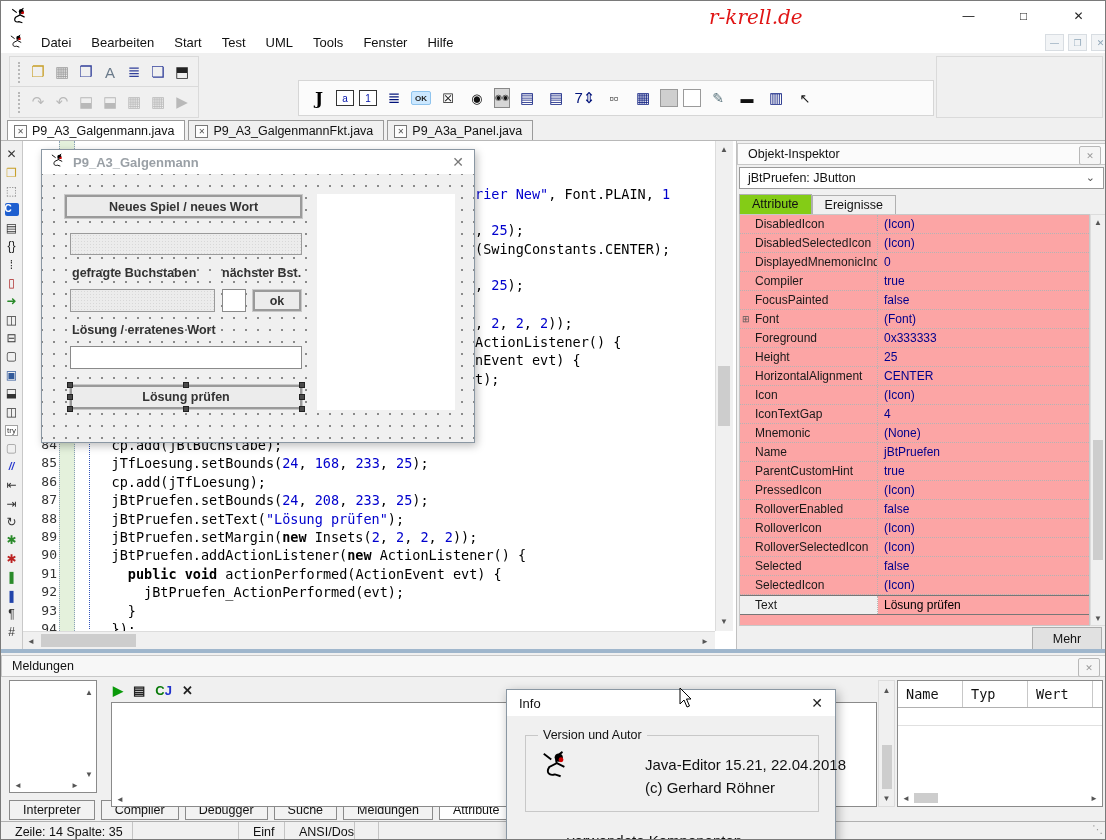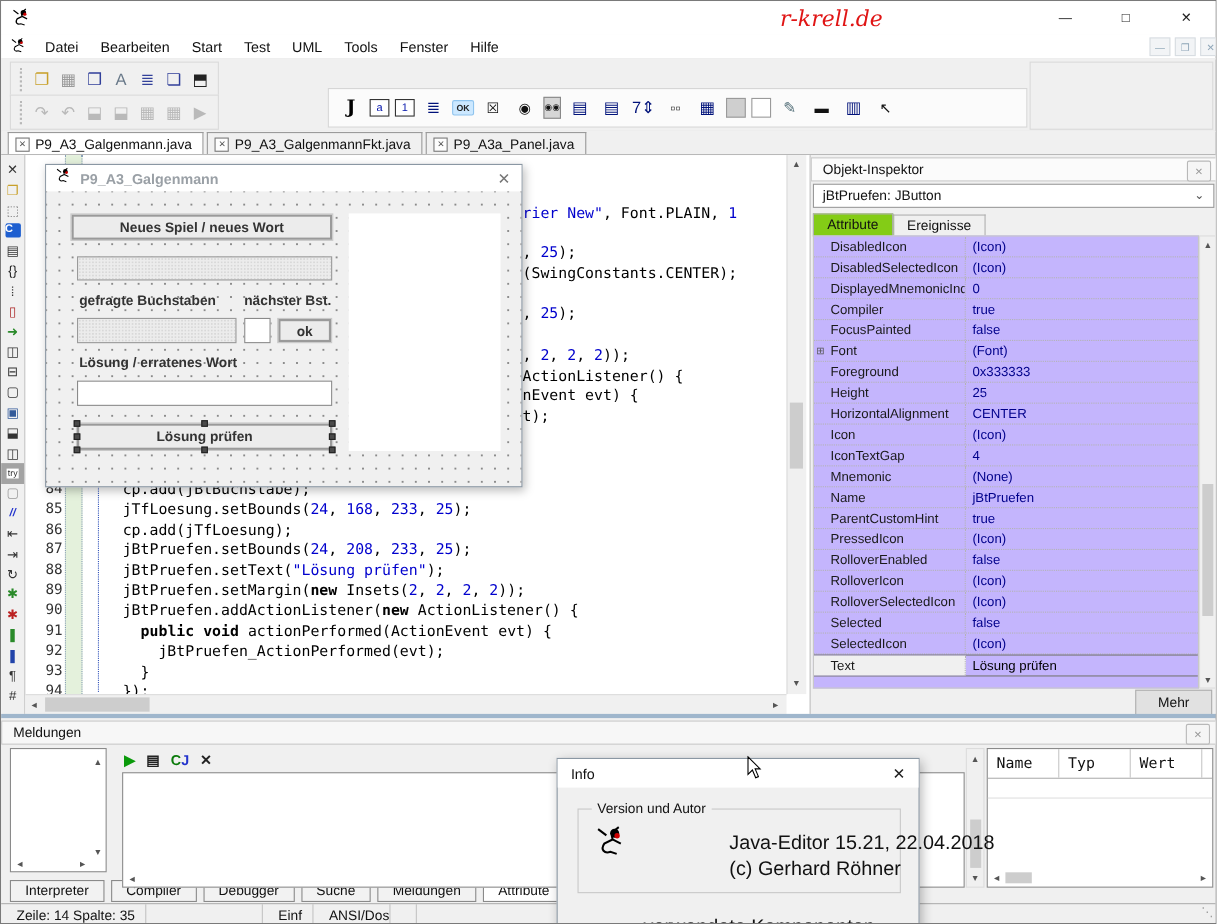--- a/index.html
+++ b/index.html
@@ -45,21 +45,21 @@
   
   #file-tabs{left:0;top:118px;width:1106px;height:22px;background:#f0f0f0;display:flex;align-items:flex-end;padding-left:6px;border-bottom:1px solid #b8b8b8;box-sizing:border-box;}
   .ftab{display:flex;align-items:center;gap:5px;font-size:12.5px;color:#111;background:#f0f0f0;border:1px solid #9a9a9a;border-bottom:none;padding:3px 10px 2px 6px;margin-right:3px;}
   .ftab.active{background:#fff;}
   .fclose{width:11px;height:11px;border:1px solid #777;font-size:8px;color:#555;display:flex;align-items:center;justify-content:center;background:#fdfdfd;}
   
   .main{left:0;top:140px;width:1106px;height:508px;background:#fff;}
   #left-strip{left:0;top:140px;width:22px;height:508px;background:#f0f0f0;border-right:1px solid #c8c8c8;display:flex;flex-direction:column;align-items:center;padding-top:4px;box-sizing:border-box;}
   .sicon{height:18.4px;display:flex;align-items:center;justify-content:center;font-size:12px;width:100%;}
   .s-class{background:#1e5fd0;color:#fff;font-size:10px;font-weight:bold;width:14px;height:13px;border-radius:2px;}
-  .s-try{font-size:8px;border:5px solid #a3a3a3;padding:0 1px;background:#fff;}
+  .s-try{font-size:8px;border:1px solid #a3a3a3;padding:0 1px;background:#fff;}
   .s-sm{font-size:10px;font-weight:bold;font-style:italic;}
   
   #gutter-stripe{left:58px;top:140px;width:14px;height:490px;background:#e4f1dc;border-left:1px dotted #8aa0b8;border-right:1px dotted #8aa0b8;}
   #guide1{left:88px;top:436px;width:0;height:192px;border-left:1px dotted #3355bb;}
   #code-lines{left:22px;top:436px;width:690px;}
   .code-line{display:flex;height:18.4px;font-family:"DejaVu Sans Mono","Liberation Mono",monospace;font-size:13.5px;white-space:pre;}
   .lno{width:34px;text-align:right;color:#333;padding-right:22px;font-size:13px;}
   .c-n{color:#0000cd;} .c-s{color:#0000cd;} .c-k{font-weight:bold;}
   .frag{position:absolute;left:474px;font-family:"DejaVu Sans Mono","Liberation Mono",monospace;font-size:13.5px;white-space:pre;color:#000;}
   
@@ -82,21 +82,21 @@
   .handle{position:absolute;width:6px;height:6px;background:#4a4a4a;border:1px solid #222;box-sizing:border-box;}
   
   .inspector{left:735px;top:140px;width:371px;height:508px;background:#f0f0f0;border-left:1px solid #c0c0c0;}
   .insp-head{left:0;top:2px;width:371px;height:22px;background:#fbfbfb;border:1px solid #c8c8c8;box-sizing:border-box;display:flex;align-items:center;padding-left:10px;font-size:12.5px;color:#111;}
   .mini-btn{position:absolute;right:6px;top:2px;width:20px;height:17px;border:1px solid #b8b8b8;border-radius:2px;background:#f5f5f5;color:#999;font-size:9px;display:flex;align-items:center;justify-content:center;}
   .insp-combo{left:2px;top:26px;width:365px;height:22px;background:#fff;border:1px solid #999;box-sizing:border-box;display:flex;align-items:center;padding-left:8px;font-size:12.5px;color:#111;}
   .combo-ar{position:absolute;right:8px;top:3px;color:#555;font-size:11px;}
   .insp-tabs{left:2px;top:52px;display:flex;height:21px;align-items:flex-end;}
   .itab{font-size:12.5px;padding:2px 12px;border:1px solid #b0b0b0;border-bottom:none;background:#f0f0f0;color:#111;}
   .itab.active{background:#84cc16;position:relative;top:1px;padding-bottom:4px;}
-  #prop-grid{left:2px;top:73px;width:351px;height:412px;background:#c4b5fd;border:1px solid #c8c8c8;box-sizing:border-box;overflow:hidden;}
+  #prop-grid{left:2px;top:73px;width:351px;height:412px;background:#fca5a5;border:1px solid #c8c8c8;box-sizing:border-box;overflow:hidden;}
   .prow{display:flex;height:18px;border-bottom:1px dotted #b4b4b4;align-items:center;}
   .plab{width:138px;padding-left:15px;font-size:12px;color:#1a1a1a;white-space:nowrap;overflow:hidden;flex-shrink:0;border-right:1px dotted #b4b4b4;height:100%;display:flex;align-items:center;gap:3px;box-sizing:border-box;position:relative;}
   .pexp{position:absolute;left:2px;font-size:9px;color:#555;}
   .pval{padding-left:6px;font-size:12px;color:#00008b;white-space:nowrap;overflow:hidden;}
   .prow.sel{border-top:1px solid #777;border-bottom:1px solid #777;}
   .prow.sel .plab{background:#f0f0f0;}
   .prow.sel .pval{color:#000;}
   #insp-vsb{left:353px;top:73px;width:16px;height:412px;background:#f0f0f0;border:1px solid #dcdcdc;box-sizing:border-box;}
   .mehr{left:295px;top:486px;width:68px;height:22px;background:#e1e1e1;border:1px solid #adadad;font-size:12.5px;color:#111;display:flex;align-items:center;justify-content:center;}
   .splitline{left:0;top:648px;width:1106px;height:4px;background:#9fb6cc;}
@@ -118,21 +118,21 @@
   .btab.active{background:#fff;}
   .statusbar{left:0;top:820px;width:1106px;height:20px;background:#f0f0f0;border-top:1px solid #b0b0b0;display:flex;font-size:12.5px;color:#111;}
   .scell{border-right:1px solid #c4c4c4;display:flex;align-items:center;padding-left:14px;box-sizing:border-box;height:100%;}
   .grip{position:absolute;right:2px;top:822px;color:#9a9a9a;font-size:11px;}
   
   .info-dialog{left:505px;top:688px;width:328px;height:160px;background:#f0f0f0;border:1px solid #8a97a3;box-shadow:2px 3px 10px rgba(0,0,0,.3);}
   .info-title{left:0;top:0;width:328px;height:26px;background:#fff;display:flex;align-items:center;padding-left:12px;font-size:13px;color:#111;box-sizing:border-box;}
   .info-x{position:absolute;right:12px;top:5px;font-size:14px;color:#222;}
   .groupbox{left:18px;top:45px;width:292px;height:75px;border:1px solid #c8c8c8;}
   .gb-legend{position:absolute;left:12px;top:-8px;background:#f0f0f0;padding:0 5px;font-size:12.5px;color:#111;}
-  .info-line{position:absolute;font-size:18px;color:#111;white-space:nowrap;margin-left:18px;}
+  .info-line{position:absolute;font-size:15px;color:#111;white-space:nowrap;}
   
   #cursor{left:678px;top:686px;z-index:60;}
   .z10{z-index:10;} .z30{z-index:30;} .z40{z-index:40;}
 </style>
 </head>
 <body>
 
 <div id="app">
 
   <div class="abs titlebar">

